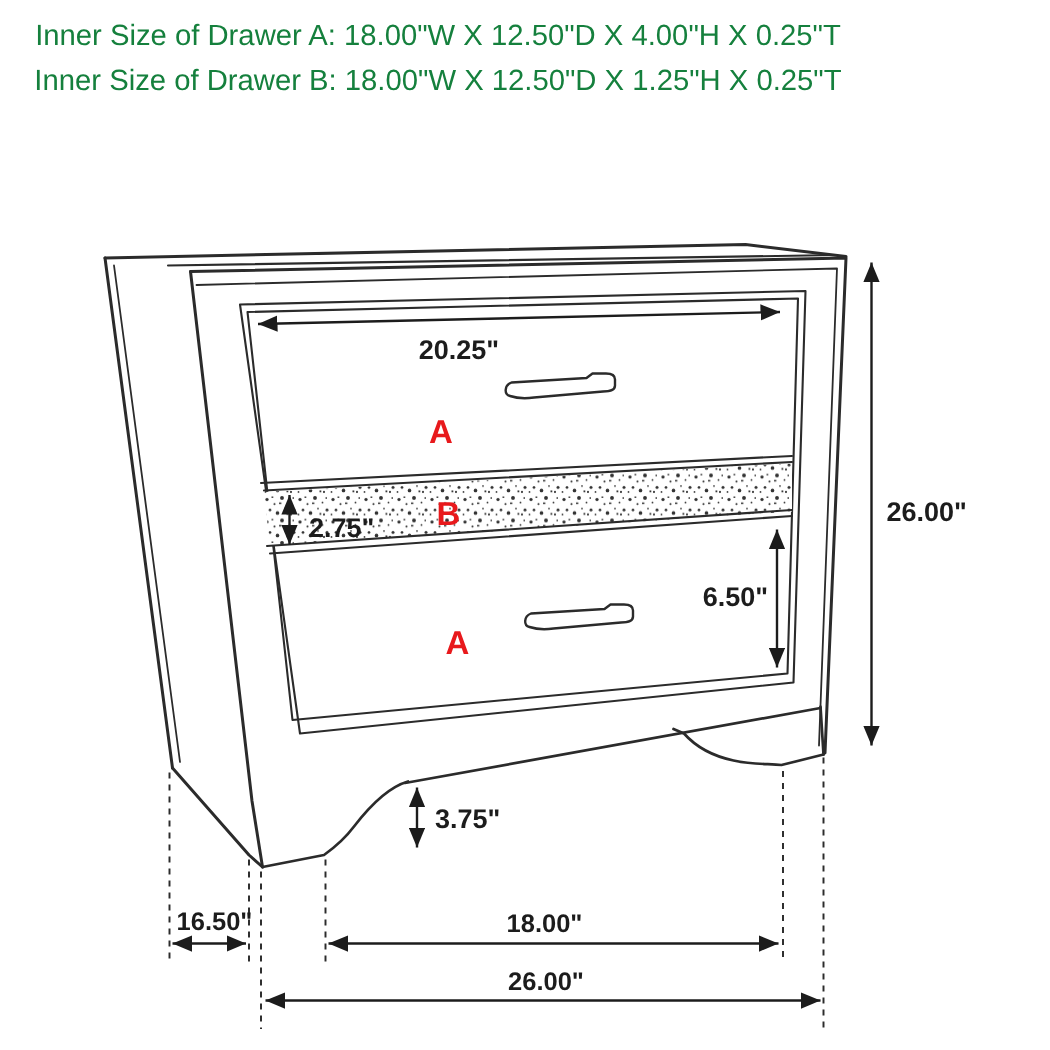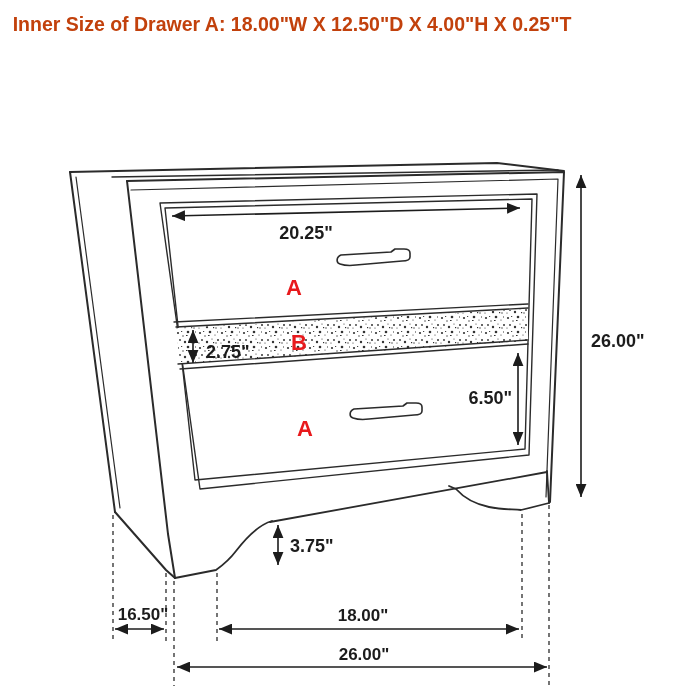--- a/index.html
+++ b/index.html
@@ -1,29 +1,30 @@
 <!DOCTYPE html>
 <html><head>
 <meta charset="utf-8">
 <style>
   html,body{margin:0;padding:0;width:700px;height:700px;background:#ffffff;overflow:hidden;}
   body{font-family:"Liberation Sans",sans-serif;}
   .header{position:absolute;top:9px;left:0;width:584px;text-align:center;
-          font-size:19.5px;font-weight:bold;color:#c2410c;line-height:30px;letter-spacing:0px;}
+          font-size:19.5px;font-weight:normal;color:#15803d;line-height:30px;letter-spacing:0px;}
   .stage{position:absolute;top:0;left:0;}
   svg text{font-family:"Liberation Sans",sans-serif;}
   .dim-label{font-size:18px;font-weight:bold;fill:#1c1c1c;}
   .dim-label-sm{font-size:17px;font-weight:bold;fill:#1c1c1c;}
   .red-label{font-size:22px;font-weight:bold;fill:#e8191c;}
 </style>
 </head>
 <body>
 
 <div class="header">
   <div>Inner Size of Drawer A: 18.00"W X 12.50"D X 4.00"H X 0.25"T</div>
+  <div>Inner Size of Drawer B: 18.00"W X 12.50"D X 1.25"H X 0.25"T</div>
 </div>
 
 <svg class="stage" width="700" height="700" viewBox="0 0 700 700" xmlns="http://www.w3.org/2000/svg">
   <defs>
     <marker id="arr" viewBox="0 0 12 10" refX="12" refY="5" markerWidth="13" markerHeight="11" orient="auto-start-reverse" markerUnits="userSpaceOnUse">
       <path d="M0,0 L12,5 L0,10 Z" fill="#1c1c1c"></path>
     </marker>
     <pattern id="speckle" width="22" height="15" patternUnits="userSpaceOnUse">
       <rect width="22" height="15" fill="#ffffff"></rect>
       <circle cx="2" cy="3" r="1.1" fill="#333333"></circle>

